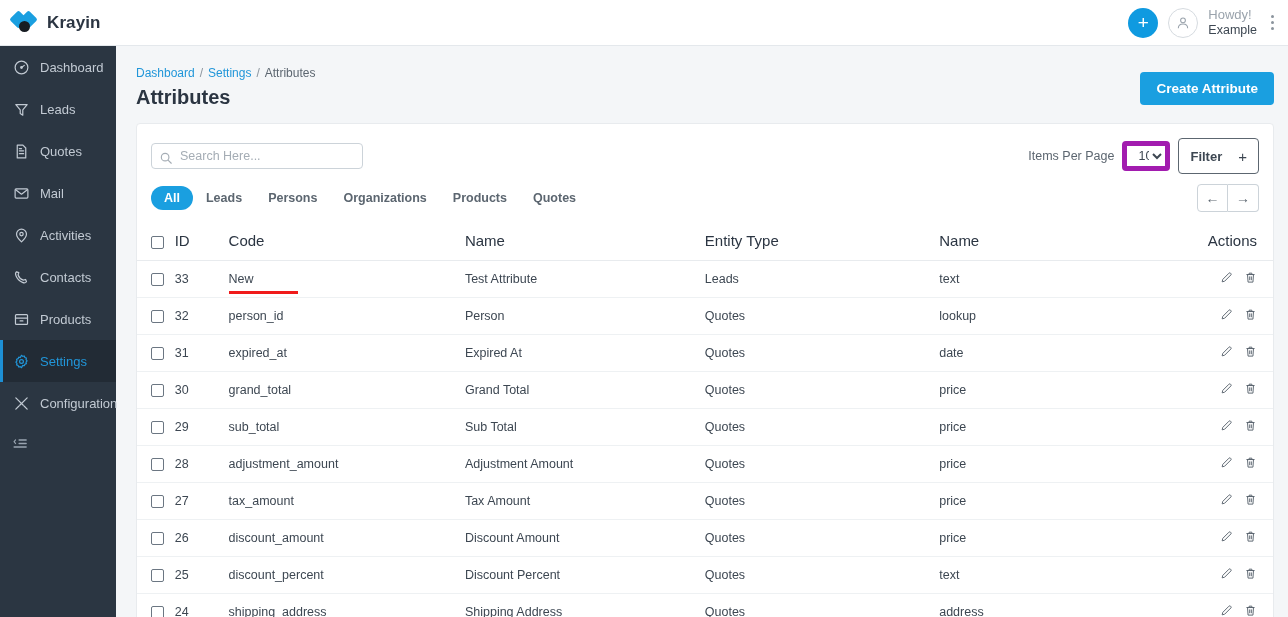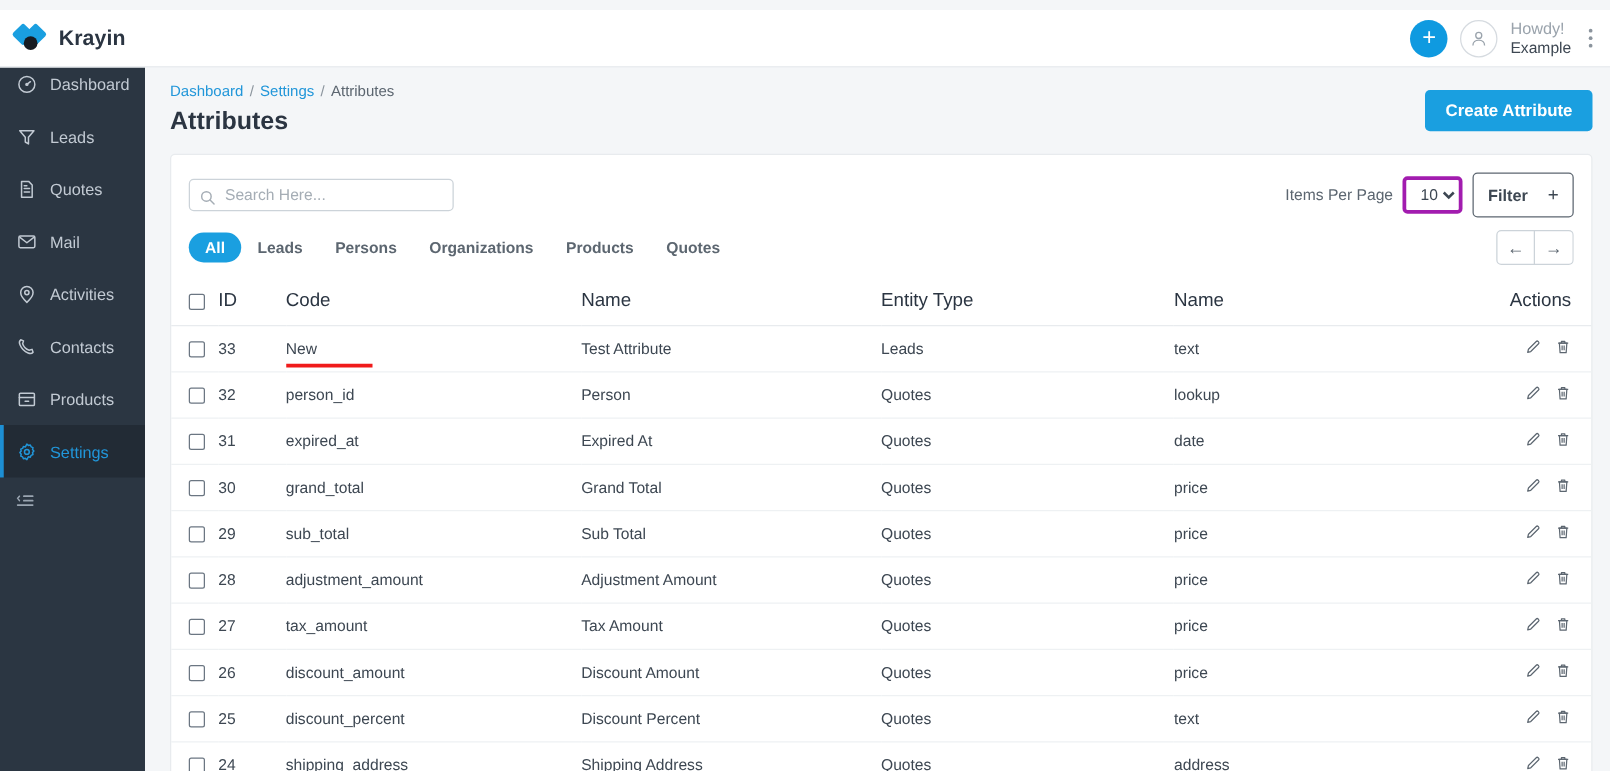--- a/index.html
+++ b/index.html
@@ -6,21 +6,21 @@
   html, body {
     width: 1288px; height: 617px;
     font-family: "Liberation Sans", sans-serif;
     background: #f4f6f8;
     overflow: hidden;
   }
   body { position: relative; }
 
   
   .topbar {
-    position: absolute; top: 8px; left: 0; width: 1288px; height: 46px;
+    position: absolute; top: 0; left: 0; width: 1288px; height: 46px;
     background: #ffffff;
     border-bottom: 1px solid #e4e8ec;
     display: flex; align-items: center;
     z-index: 5;
   }
   .brand { display: flex; align-items: center; padding-left: 12px; width: 116px; }
   .brand-logo { width: 28px; height: 22px; position: relative; }
   .brand-logo .d1, .brand-logo .d2 {
     position: absolute; width: 13px; height: 13px;
     background: #1a9fe0; transform: rotate(45deg); border-radius: 2px;
@@ -117,21 +117,21 @@
     width: 212px; height: 26px; border: 1px solid #ccd3d9; border-radius: 4px;
     padding: 0 8px 0 28px; font-size: 12.5px; color: #3d4752;
     font-family: "Liberation Sans", sans-serif; outline: none; background: #fff;
   }
   .search-input::placeholder { color: #a5adb5; }
   .search-ico { position: absolute; left: 8px; top: 8px; }
 
   .card-top-right { margin-left: auto; display: flex; align-items: center; gap: 8px; }
   .ipp-label { font-size: 12.5px; color: #5c6670; }
   .ipp-select {
-    height: 30px; width: 48px; border: 3px solid #a21caf; border-radius: 4px;
+    height: 30px; width: 48px; border: 5px solid #a21caf; border-radius: 4px;
     font-size: 12.5px; color: #3d4752; background: #fff; padding-left: 7px;
     font-family: "Liberation Sans", sans-serif; cursor: pointer;
   }
   .filter-btn {
     height: 36px; border: 1px solid #5c6670; border-radius: 4px; background: #fff;
     color: #3d4752; font-size: 13px; font-weight: bold; padding: 0 11px;
     display: flex; align-items: center; gap: 16px; cursor: pointer;
     font-family: "Liberation Sans", sans-serif;
   }
   .filter-btn .pl { font-weight: normal; font-size: 15px; }
@@ -289,20 +289,29 @@
   <div class="nav-item active">
     <span class="ico">
       <svg width="17" height="17" viewBox="0 0 24 24" fill="none" stroke="#2196d9" stroke-width="1.7" stroke-linejoin="round">
         <path d="M12 3.2l1.7 1.5 2.2-.5.9 2.1 2.1.9-.5 2.2 1.5 1.7-1.5 1.7.5 2.2-2.1.9-.9 2.1-2.2-.5L12 20.8l-1.7-1.5-2.2.5-.9-2.1-2.1-.9.5-2.2L4.1 12.8l1.5-1.7-.5-2.2 2.1-.9.9-2.1 2.2.5z"></path>
         <circle cx="12" cy="12" r="2.7"></circle>
       </svg>
     </span>
     <span>Settings</span>
   </div>
 
+  <div class="nav-item">
+    <span class="ico">
+      <svg width="17" height="17" viewBox="0 0 24 24" fill="none" stroke="#c2cad3" stroke-width="1.7" stroke-linecap="round">
+        <path d="M4 4l10.5 10.5M20 4L9.5 14.5"></path>
+          <path d="M4 20l4.4-4.4M20 20l-4.4-4.4"></path>
+      </svg>
+    </span>
+    <span>Configuration</span>
+  </div>
 
   <div class="nav-collapse">
     <span class="ico">
       <svg width="17" height="17" viewBox="0 0 24 24" fill="none" stroke="#9aa5b1" stroke-width="1.9" stroke-linecap="round">
         <path d="M10 7h10M10 12h10M3 17h17"></path>
           <path d="M5 7l-2 2.4L5 12" stroke-width="1.7"></path>
       </svg>
     </span>
   </div>
 </nav>

